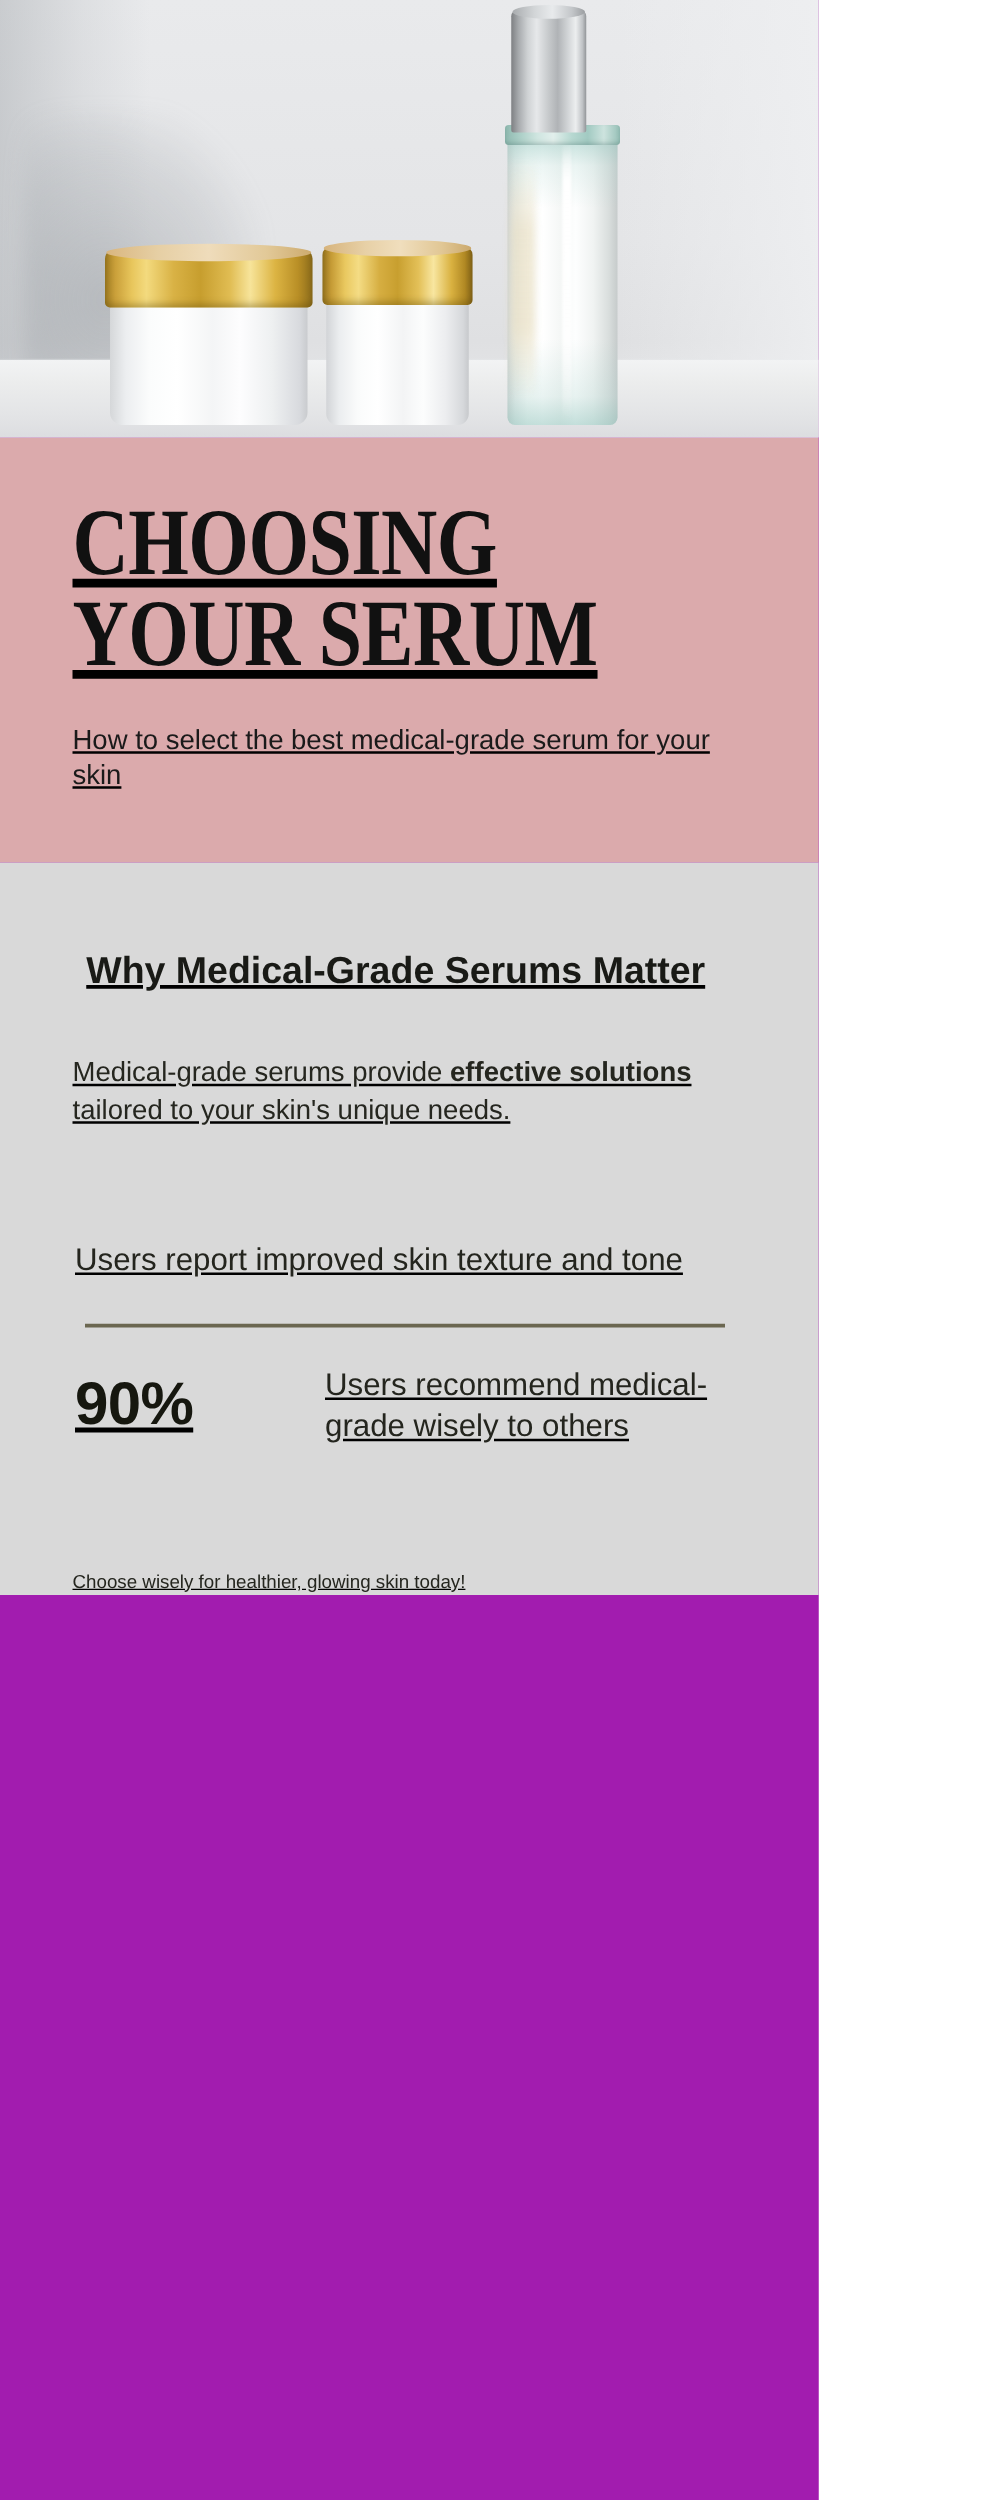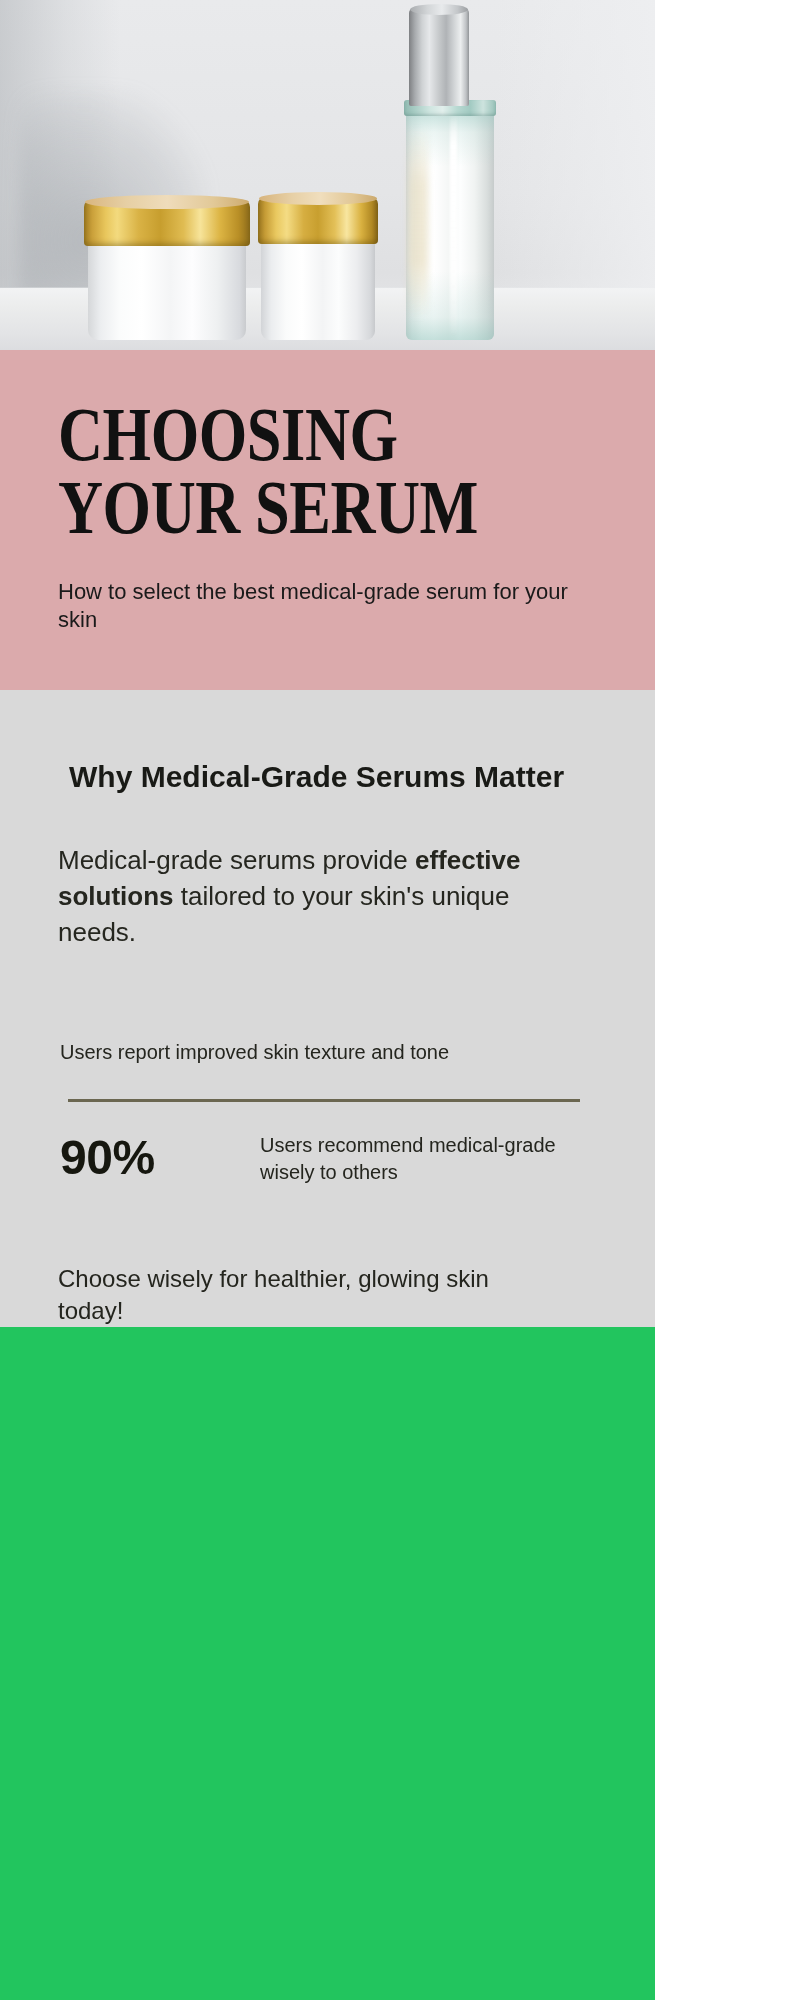--- a/index.html
+++ b/index.html
@@ -10,21 +10,22 @@
   body {
     font-family: "Liberation Sans", sans-serif;
     -webkit-font-smoothing: antialiased;
   }
 
   .infographic {
     position: relative;
     width: 655px;
     height: 2000px;
     overflow: hidden;
-    background: #22c55e;
+    background: #a21caf;
+    text-decoration: underline;
   }
 
   
   .hero-photo {
     position: relative;
     width: 655px;
     height: 350px;
     overflow: hidden;
     background: linear-gradient(180deg, #e9eaec 0%, #e4e5e7 55%, #dfe0e2 78%, #e8e9eb 100%);
   }
@@ -237,21 +238,21 @@
   .section-title {
     margin: 11px;
     font-size: 30px;
     line-height: 1.33;
     font-weight: 700;
     color: #191a16;
     max-width: 500px;
   }
   .body-copy {
     margin: 46px 0 0 0;
-    font-size: 26px;
+    font-size: 22px;
     line-height: 1.38;
     font-weight: 400;
     color: #25261f;
     max-width: 520px;
   }
   .body-copy b { font-weight: 700; }
 
   .stats {
     margin-top: 88px;
   }
@@ -263,38 +264,38 @@
   .stat-value {
     flex: 0 0 190px;
     font-size: 48px;
     font-weight: 700;
     line-height: 1.1;
     color: #16170f;
     letter-spacing: -0.5px;
   }
   .stat-label {
     flex: 1 1 auto;
-    font-size: 20px;
+    font-size: 25px;
     line-height: 1.32;
     color: #24251e;
     font-weight: 400;
   }
   .stat-divider {
     height: 3px;
     width: 512px;
     background: #6b6751;
     margin: 34px 0 30px 10px;
     border: 0;
   }
   .stat-row.first { padding-left: 2px; }
   .stat-row.second { padding-left: 2px; }
 
   .footer-note {
-    margin: 78px 0 0 0;
-    font-size: 24px;
+    margin: 98px 0 0 0;
+    font-size: 15px;
     line-height: 1.34;
     color: #24251e;
     font-weight: 400;
     max-width: 500px;
   }
 </style>
 </head>
 <body>
 
 <div class="infographic">

